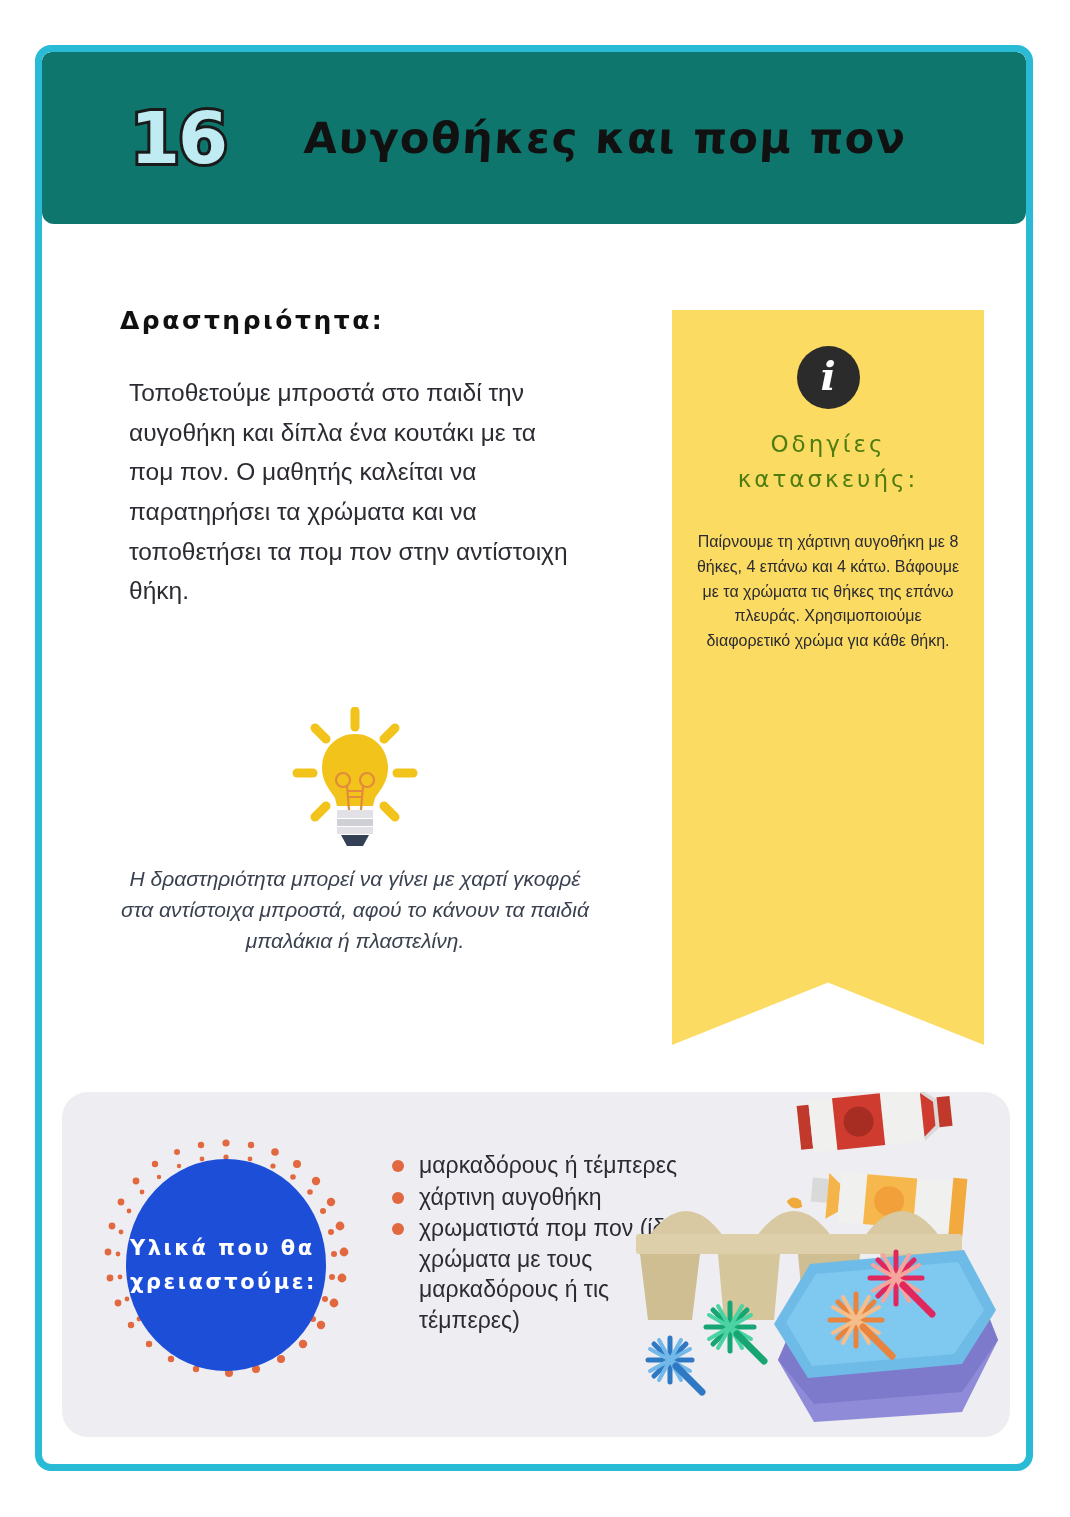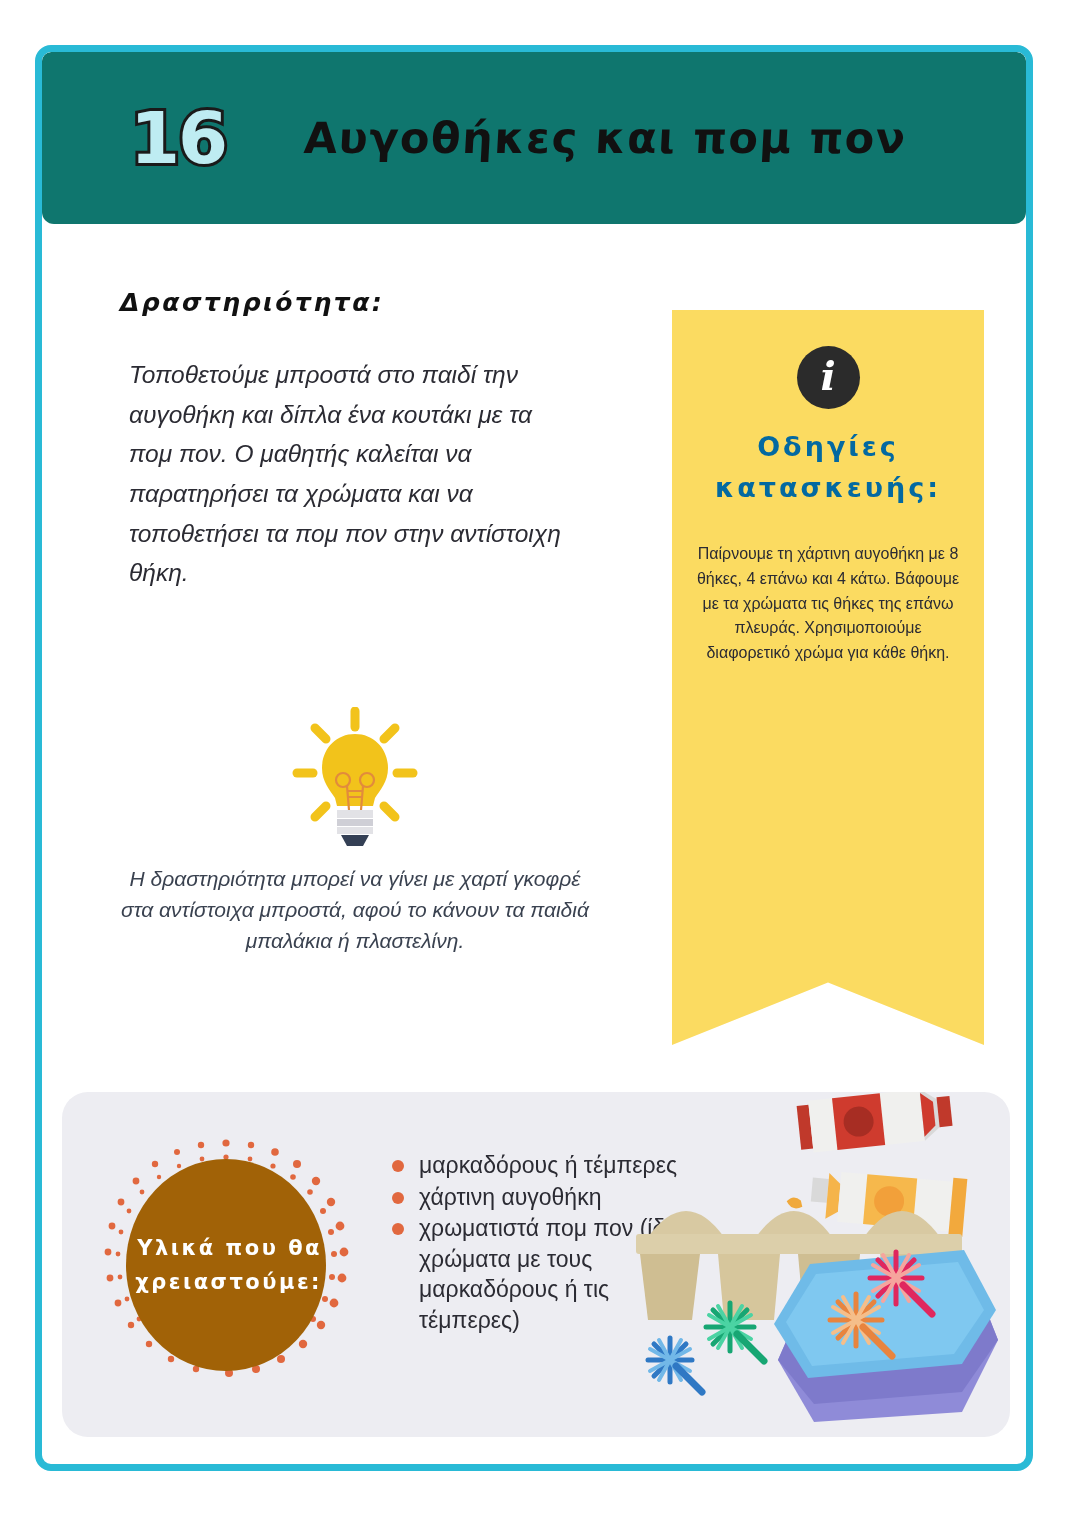--- a/index.html
+++ b/index.html
@@ -48,23 +48,22 @@
     font-weight:bold;
     color:#111111;
     letter-spacing:1.5px;
     font-family:"DejaVu Sans", sans-serif;
     transform:skewX(-3deg);
   }
 
   
   .left-col{
     position:absolute;
-    left:78px; top:236px;
+    left:78px; top:254px;
     width:470px;
-    font-style:italic;
   }
   .sect-title{
     font-size:25px;
     font-weight:bold;
     color:#111;
     letter-spacing:2.5px;
     margin:0 0 38px 0;
     font-family:"DejaVu Sans", sans-serif;
   }
   .body-text{
@@ -115,23 +114,23 @@
   .info-badge span{
     color:#fff;
     font-size:40px;
     font-weight:bold;
     font-style:italic;
     line-height:1;
     font-family:"DejaVu Serif", serif;
     transform:translateY(-2px);
   }
   .ribbon-title{
-    font-size:27px;
-    font-weight:bold;
-    color:#0369a1;
+    font-size:23px;
+    font-weight:normal;
+    color:#4d7c0f;
     letter-spacing:3px;
     line-height:1.5;
     margin:0 0 34px 0;
     font-family:"DejaVu Sans", sans-serif;
   }
   .ribbon-body{
     font-size:16px;
     line-height:1.55;
     color:#2b2b33;
     margin:0;
@@ -165,23 +164,23 @@
   .badge-wrap{
     position:absolute;
     left:28px; top:37px;
     width:272px; height:272px;
   }
   .badge-circle{
     position:absolute;
     left:36px; top:30px;
     width:200px; height:212px;
     border-radius:50%;
-    background:#a16207;
+    background:#1d4ed8;
     display:flex;align-items:center;justify-content:center;
-    text-align:right;
+    text-align:left;
   }
   .badge-text{
     color:#ffffff;
     font-size:21px;
     font-weight:bold;
     letter-spacing:2.5px;
     line-height:1.62;
     font-family:"DejaVu Sans", sans-serif;
     padding:0 4px;
   }

